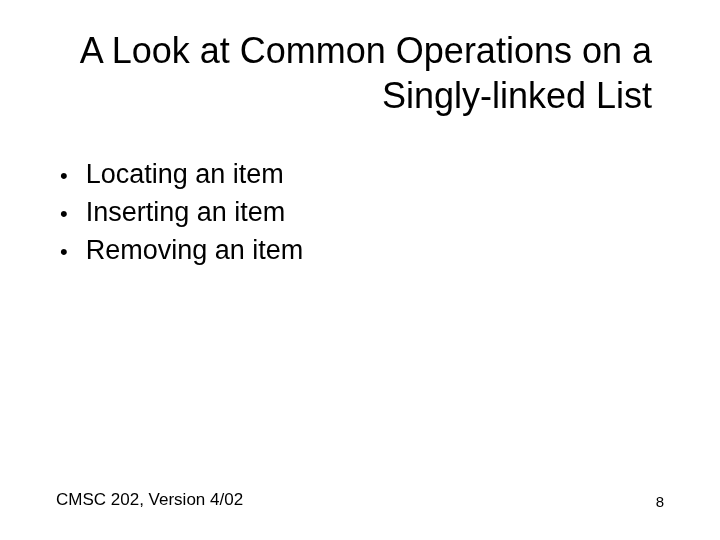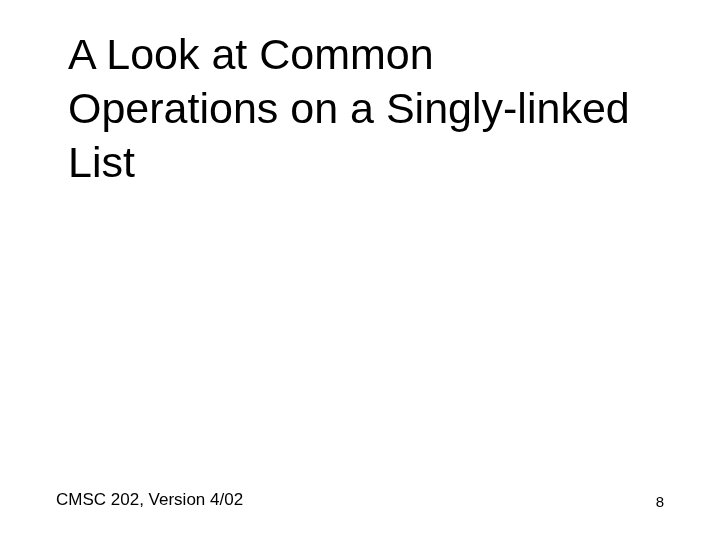--- a/index.html
+++ b/index.html
@@ -16,23 +16,23 @@
       position: relative;
       overflow: hidden;
     }
     .slide {
       width: 100%;
       height: 100%;
       padding: 28px 48px 0 48px;
       position: relative;
     }
     .title {
-      font-size: 43px;
+      font-size: 36px;
       font-weight: 400;
-      text-align: left;
+      text-align: right;
       line-height: 1.25;
       margin-bottom: 38px;
       padding: 0 20px;
     }
     .bullets {
       list-style: none;
       padding-left: 6px;
     }
     .bullets li {
       font-size: 27px;
@@ -57,15 +57,26 @@
       bottom: 30px;
       right: 56px;
       font-size: 15px;
     }
   </style>
 </head>
 <body>
 
 <div class="slide">
   <h1 class="title">A Look at Common Operations on a Singly-linked List</h1>
+  <ul class="bullets">
+    <li>
+        <span>Locating an item</span>
+      </li>
+    <li>
+        <span>Inserting an item</span>
+      </li>
+    <li>
+        <span>Removing an item</span>
+      </li>
+  </ul>
   <div class="footer-left">CMSC 202, Version 4/02</div>
   <div class="footer-right">8</div>
 </div>
 
 </body></html>

